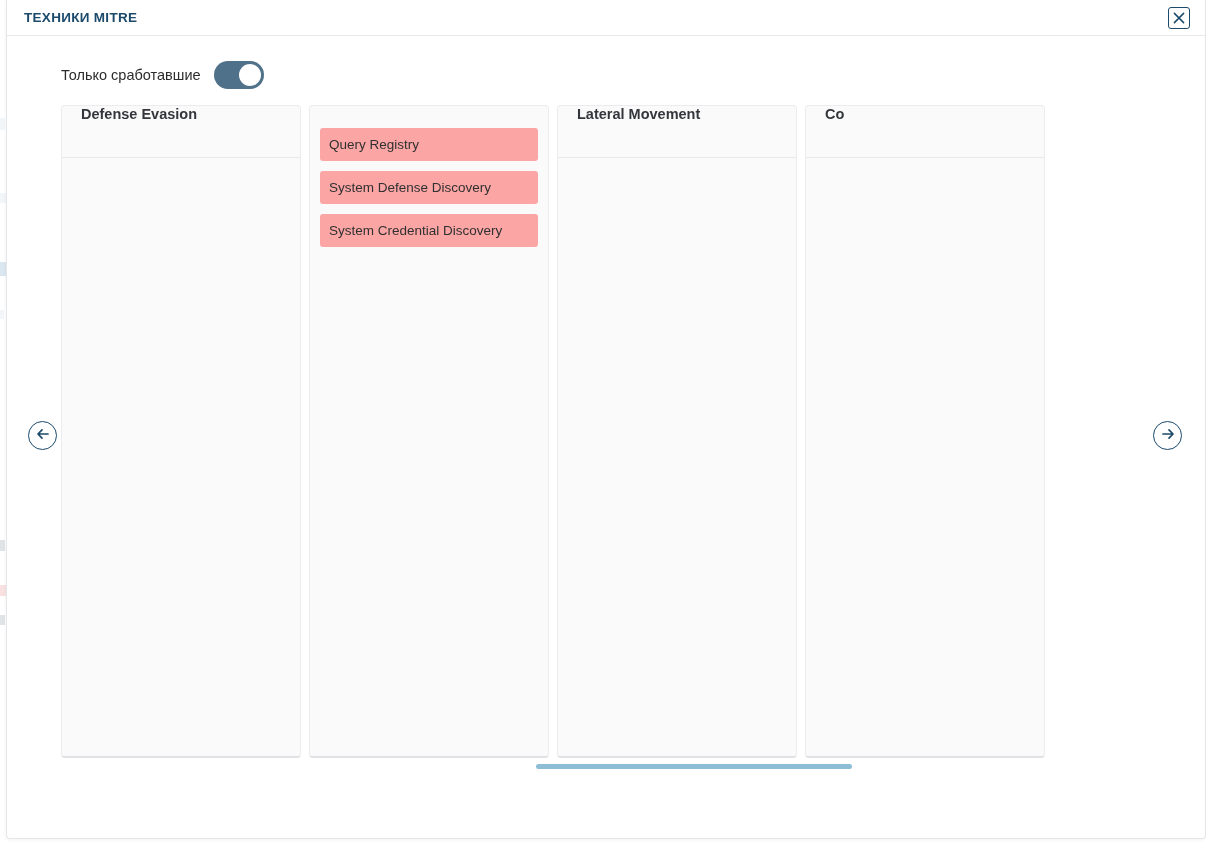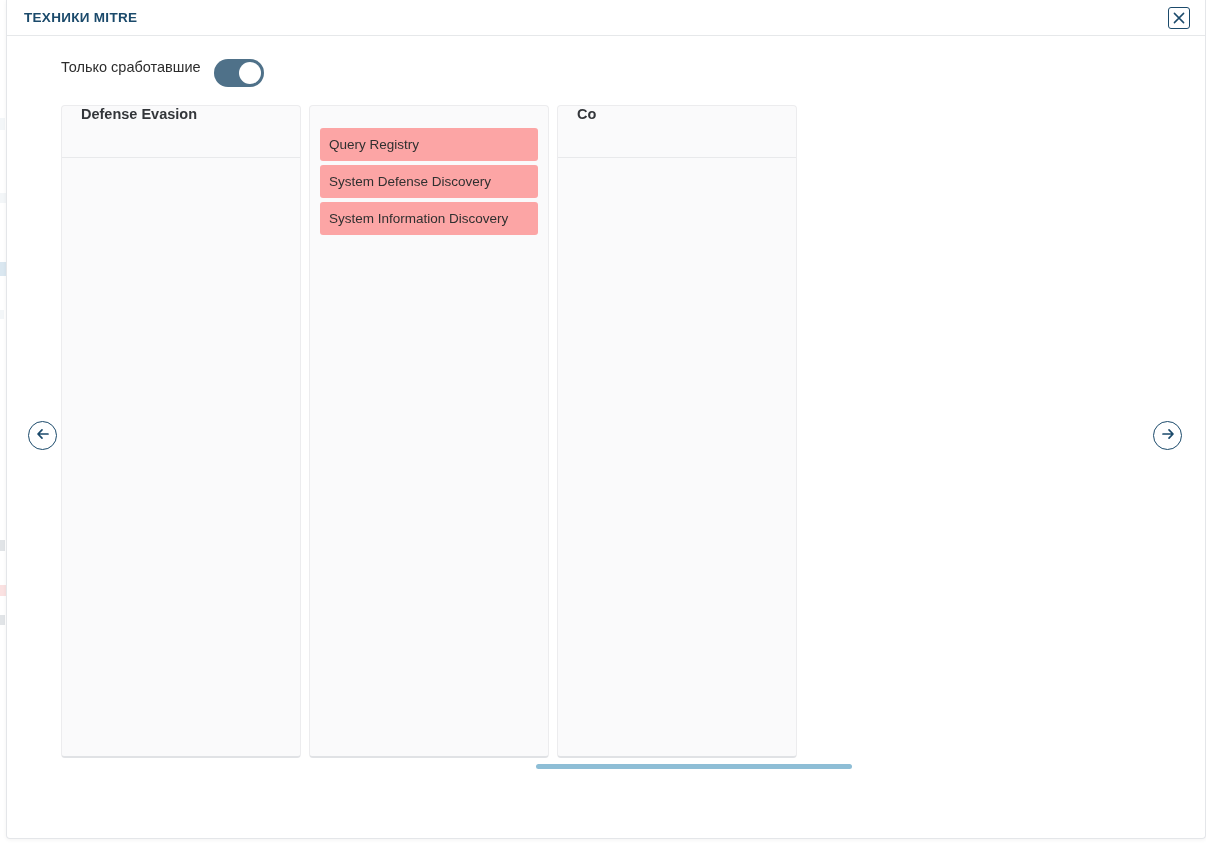--- a/index.html
+++ b/index.html
@@ -73,21 +73,21 @@
     align-items: center;
     justify-content: center;
     cursor: pointer;
     padding: 0;
   }
   .close-button svg { display: block; }
 
   
   .toggle-row {
     display: flex;
-    align-items: flex-start;
+    align-items: center;
     margin: 23px 0 12px 54px;
     height: 32px;
   }
   .toggle-label {
     font-size: 14.5px;
     color: #2c2c2c;
     margin-right: 13px;
     white-space: nowrap;
   }
   .toggle-switch {
@@ -172,21 +172,21 @@
     font-size: 14.5px;
     font-weight: 700;
     color: #33363a;
     white-space: nowrap;
   }
   .technique-list {
     flex: 1 1 auto;
     padding: 22px 10px 10px 10px;
     display: flex;
     flex-direction: column;
-    gap: 4px;
+    gap: 10px;
   }
   .technique-chip {
     background: #fca5a5;
     border-radius: 3px;
     padding: 7px 9px;
     font-size: 13.5px;
     line-height: 19px;
     color: #303030;
     cursor: pointer;
   }
@@ -270,22 +270,28 @@
           <div class="tactic-column">
             <div class="tactic-header">
               <div class="tactic-name">Defense Evasion</div>
             </div>
             <div class="technique-list"></div>
           </div>
           <div class="tactic-column">
             <div class="technique-list">
               <div class="technique-chip">Query Registry</div>
               <div class="technique-chip">System Defense Discovery</div>
-              <div class="technique-chip">System Information Discovery</div>
+              <div class="technique-chip">System Credential Discovery</div>
             </div>
+          </div>
+          <div class="tactic-column">
+            <div class="tactic-header">
+              <div class="tactic-name">Lateral Movement</div>
+            </div>
+            <div class="technique-list"></div>
           </div>
           <div class="tactic-column">
             <div class="tactic-header">
               <div class="tactic-name">Co</div>
             </div>
             <div class="technique-list"></div>
           </div>
         </div>
     </div>
 

